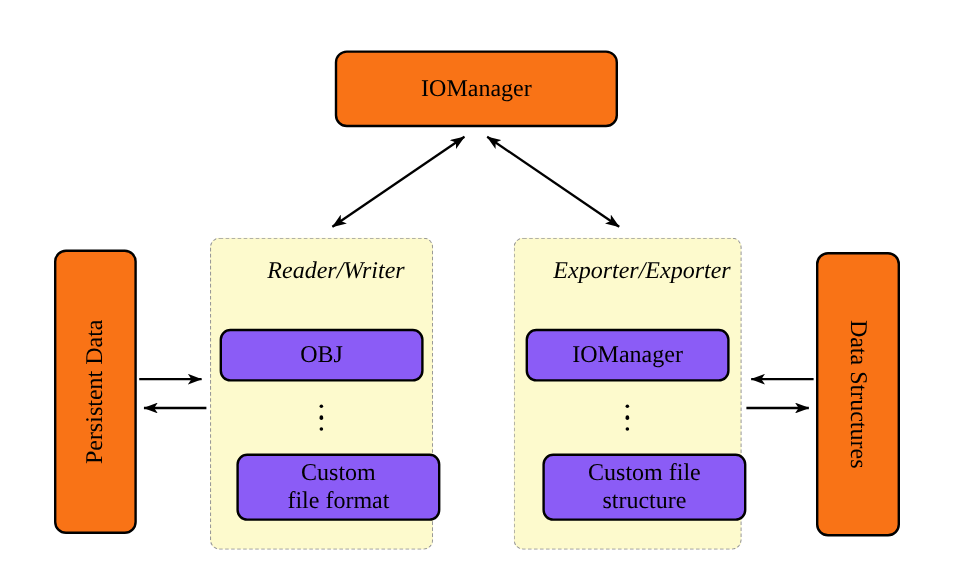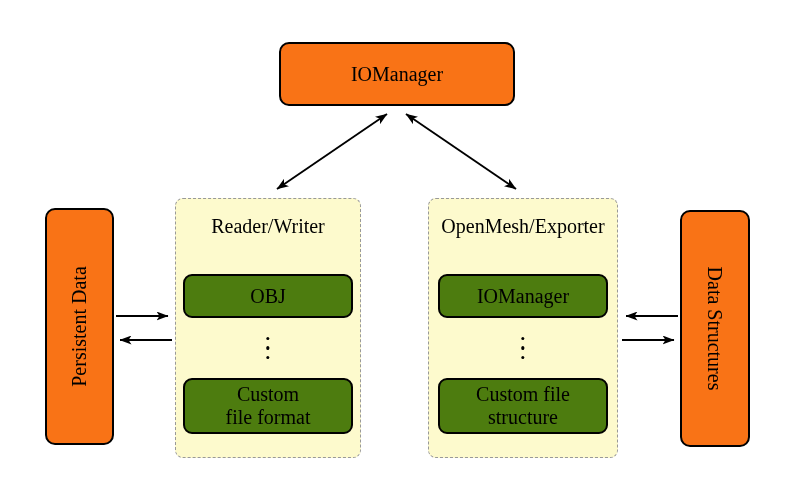--- a/index.html
+++ b/index.html
@@ -44,46 +44,47 @@
     box-sizing: border-box;
     background: #FDFACD;
     border: 1.6px dashed #999999;
     border-radius: 8px;
   }
   .panel-left  { left: 175px; top: 198px; width: 186px; height: 260px; }
   .panel-right { left: 428px; top: 198px; width: 190px; height: 260px; }
   .panel-title {
     position: absolute;
     top: 16px;
-    left: 0;
+    left: 12px;
     width: 100%;
     text-align: center;
     font-size: 20px;
     color: #000000;
+    font-style: italic;
   }
   .inner-box {
     position: absolute;
     box-sizing: border-box;
     left: 50%;
     transform: translateX(-50%);
     width: 170px;
-    background: #4d7c0f;
+    background: #8b5cf6;
     border: 2.5px solid #000000;
     border-radius: 9px;
     display: flex;
     align-items: center;
     justify-content: center;
     text-align: center;
     font-size: 20px;
     line-height: 1.15;
     color: #000000;
     white-space: pre-line;
   }
   .inner-top    { top: 75px;  height: 44px; }
-  .inner-bottom { top: 179px; height: 56px; }
+  .inner-bottom { top: 179px; height: 56px; margin-left: 14px; }
   .vdots {
     position: absolute;
     left: 50%;
     transform: translateX(-50%);
     top: 138px;
     display: flex;
     flex-direction: column;
     align-items: center;
     gap: 6px;
   }
@@ -131,21 +132,21 @@
     <div class="vdots">
       <span class="dot"></span>
         <span class="dot"></span>
         <span class="dot"></span>
     </div>
     <div class="inner-box inner-bottom">Custom
 file format</div>
   </div>
 
   <div class="panel panel-right">
-    <div class="panel-title">OpenMesh/Exporter</div>
+    <div class="panel-title">Exporter/Exporter</div>
     <div class="inner-box inner-top">IOManager</div>
     <div class="vdots">
       <span class="dot"></span>
         <span class="dot"></span>
         <span class="dot"></span>
     </div>
     <div class="inner-box inner-bottom">Custom file
 structure</div>
   </div>
 

